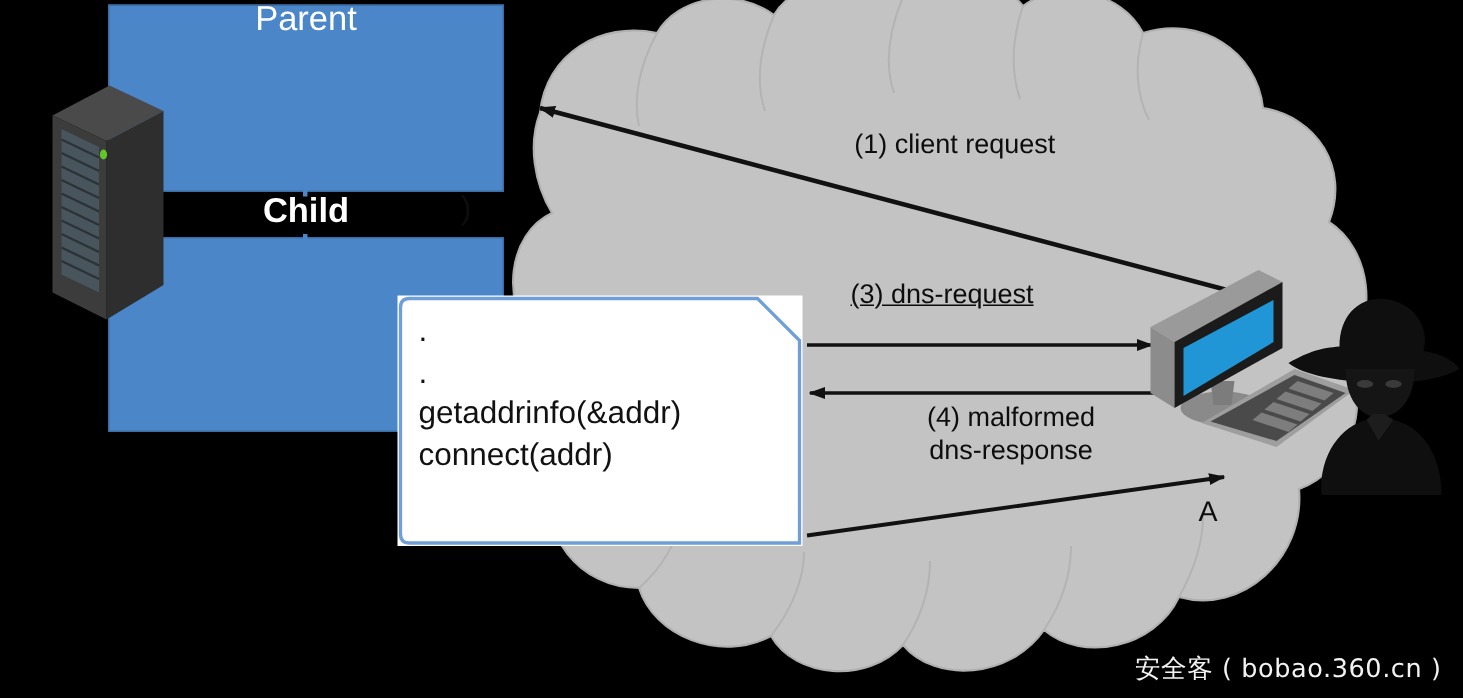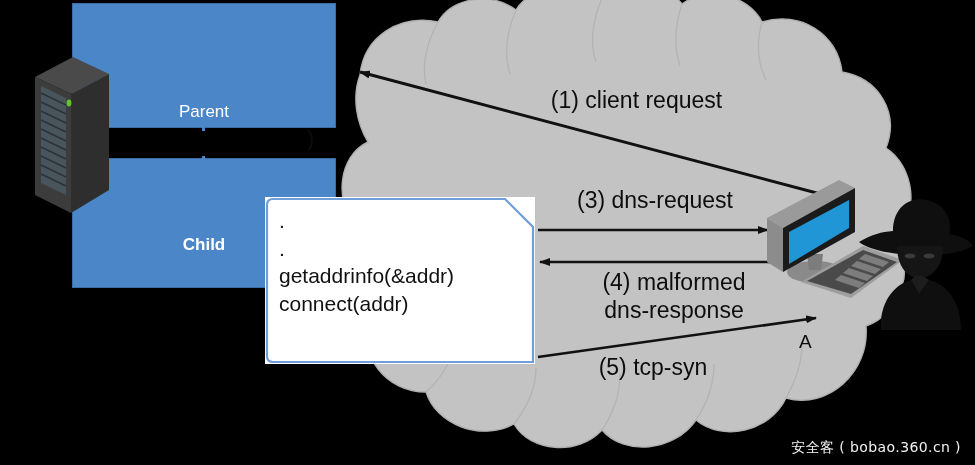--- a/index.html
+++ b/index.html
@@ -12,23 +12,23 @@
   }
   
   .cloud-wrap{position:absolute;left:330px;top:0px;width:600px;height:465px;}
   
   .pbox{
     position:absolute;
     background:#4a86c8;
     border:1px solid #3a6ea5;
     box-sizing:border-box;
     color:#ffffff;
-    font-size:17px;
+    font-size:23px;
     display:flex;
-    align-items:flex-end;
+    align-items:flex-start;
     justify-content:center;
   }
   #box-parent{left:72px;top:3px;width:264px;height:125px;}
   #box-parent .lbl{transform:translateY(-5px);}
   #box-child{left:72px;top:158px;width:264px;height:130px;}
   #box-child .lbl{transform:translateY(-32px);font-weight:bold;}
   
   #server{position:absolute;left:33px;top:55px;width:78px;height:160px;}
   
   #monitor{position:absolute;left:763px;top:176px;width:118px;height:130px;}
@@ -38,33 +38,33 @@
     position:absolute;left:265px;top:197px;width:270px;height:167px;
     background:#ffffff;
   }
   #callout .txt{
     position:absolute;left:14px;top:10px;right:8px;
     color:#111111;font-size:21px;line-height:1.32;
     white-space:pre-line;
   }
   
   .flab{
-    position:absolute;color:#0d0d0d;font-size:23px;line-height:1.22;
+    position:absolute;color:#0d0d0d;font-size:18px;line-height:1.22;
     white-space:pre-line;text-align:center;
   }
   #lab1{left:534px;top:86px;width:205px;}
-  #lab3{left:565px;top:186px;width:180px;}
+  #lab3{left:538px;top:186px;width:180px;text-decoration:underline;}
   #lab4{left:574px;top:268px;width:200px;}
   #lab5{left:578px;top:353px;width:150px;}
   #lab-attacker{left:799px;top:330px;width:40px;font-size:19px;text-align:left;}
   #lab-paren{left:307px;top:126px;width:24px;font-size:22px;color:#0d0d0d;text-align:left;}
   
   #watermark{
     position:absolute;right:14px;bottom:8px;
-    color:#f2f2f2;font-size:14px;letter-spacing:.4px;
+    color:#f2f2f2;font-size:17px;letter-spacing:.4px;
     font-family:"DejaVu Sans",sans-serif;
   }
   svg{display:block;overflow:visible;}
 </style>
 </head>
 <body>
 
 <div id="stage">
 
   <div class="cloud-wrap">
@@ -219,18 +219,17 @@
       <path d="M26 140 C 24 112, 40 94, 56 90 L 64 104 L 74 90 C 92 94, 106 112, 106 140 Z" fill="#0f0f0f"></path>
 
       <path d="M56 90 L 64 104 L 74 90 L 68 86 L 60 86 Z" fill="#1d1d1d"></path>
     </svg>
   </div>
 
   <div class="flab" id="lab1">(1) client request</div>
   <div class="flab" id="lab3">(3) dns-request</div>
   <div class="flab" id="lab4">(4) malformed
 dns-response</div>
-  <div class="flab" id="lab5">(5) tcp-syn</div>
   <div class="flab" id="lab-attacker">A</div>
 
   <div id="watermark">安全客 ( bobao.360.cn )</div>
 
 </div>
 
 </body></html>

